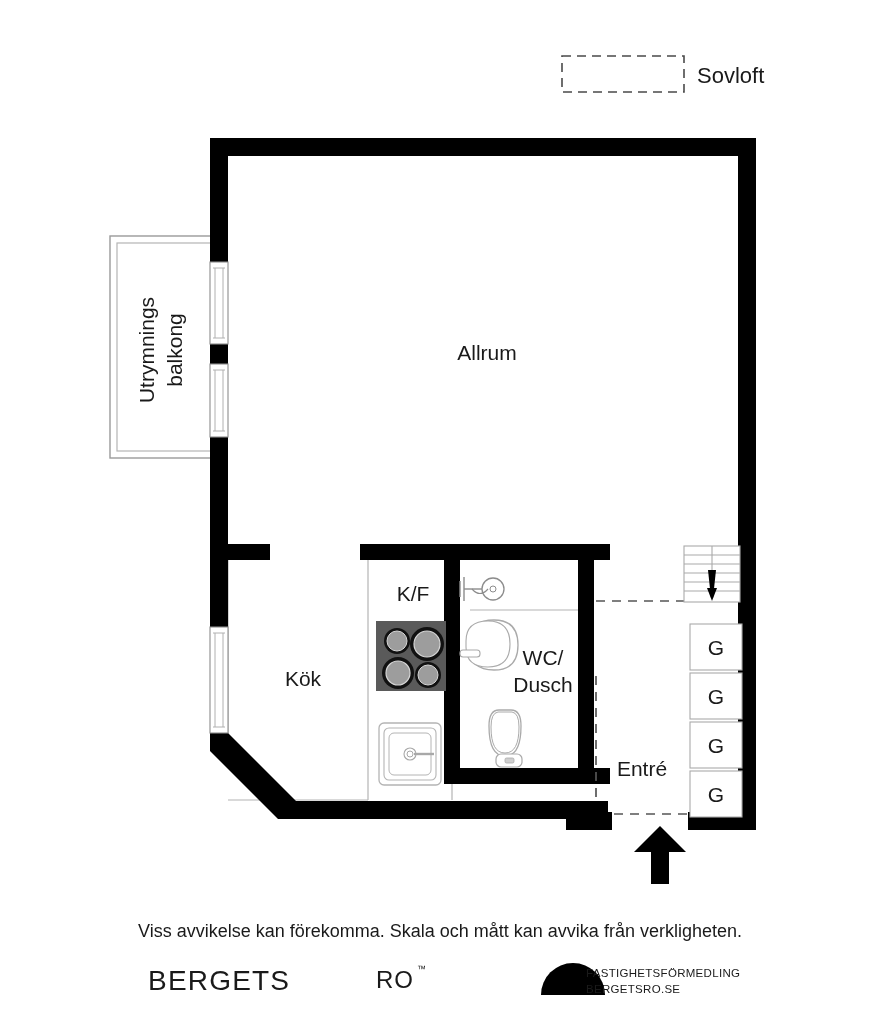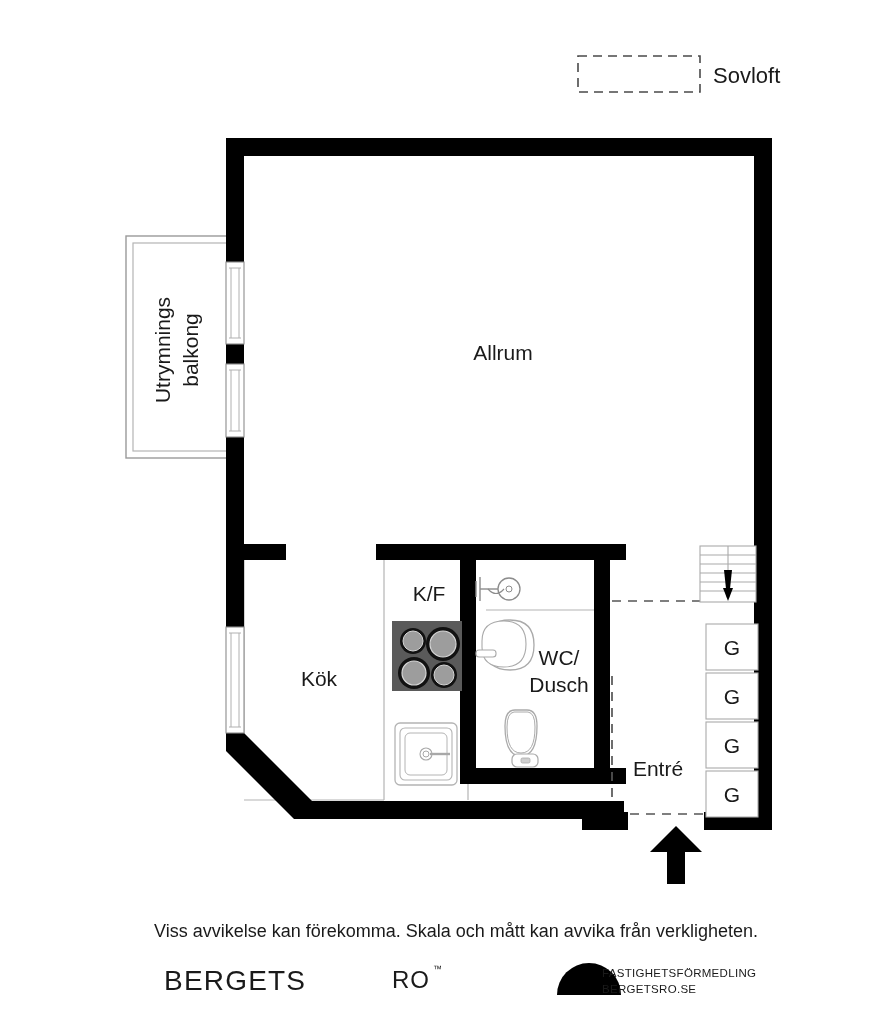--- a/index.html
+++ b/index.html
@@ -10,21 +10,21 @@
   body {
     width: 881px;
     height: 1024px;
     position: relative;
     font-family: "Liberation Sans", sans-serif;
     color: #1a1a1a;
     overflow: hidden;
   }
   #plan-root {
     position: absolute;
-    left: 16px; top: 0;
+    left: 0; top: 0;
     width: 786px;
     height: 1024px;
   }
   svg.plan {
     position: absolute;
     left: 0; top: 0;
     width: 881px;
     height: 1024px;
     display: block;
   }

